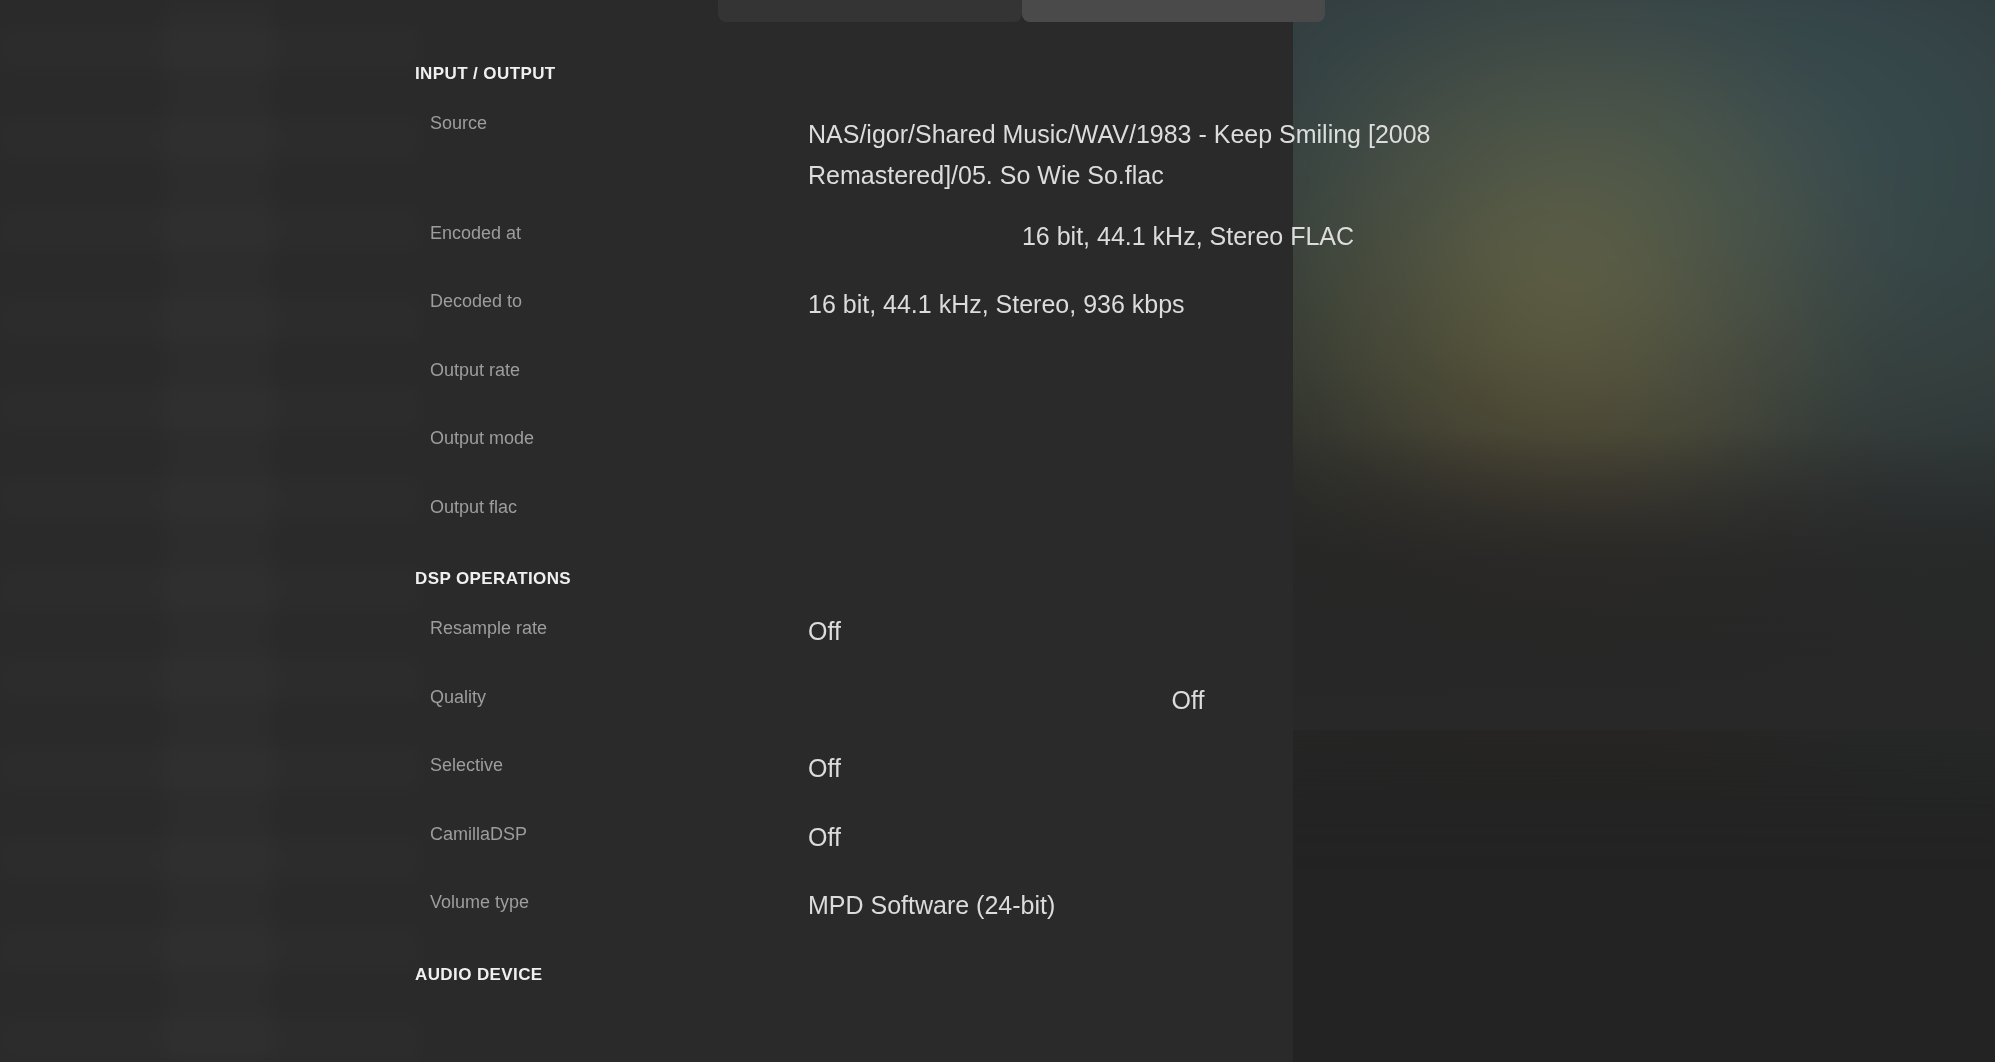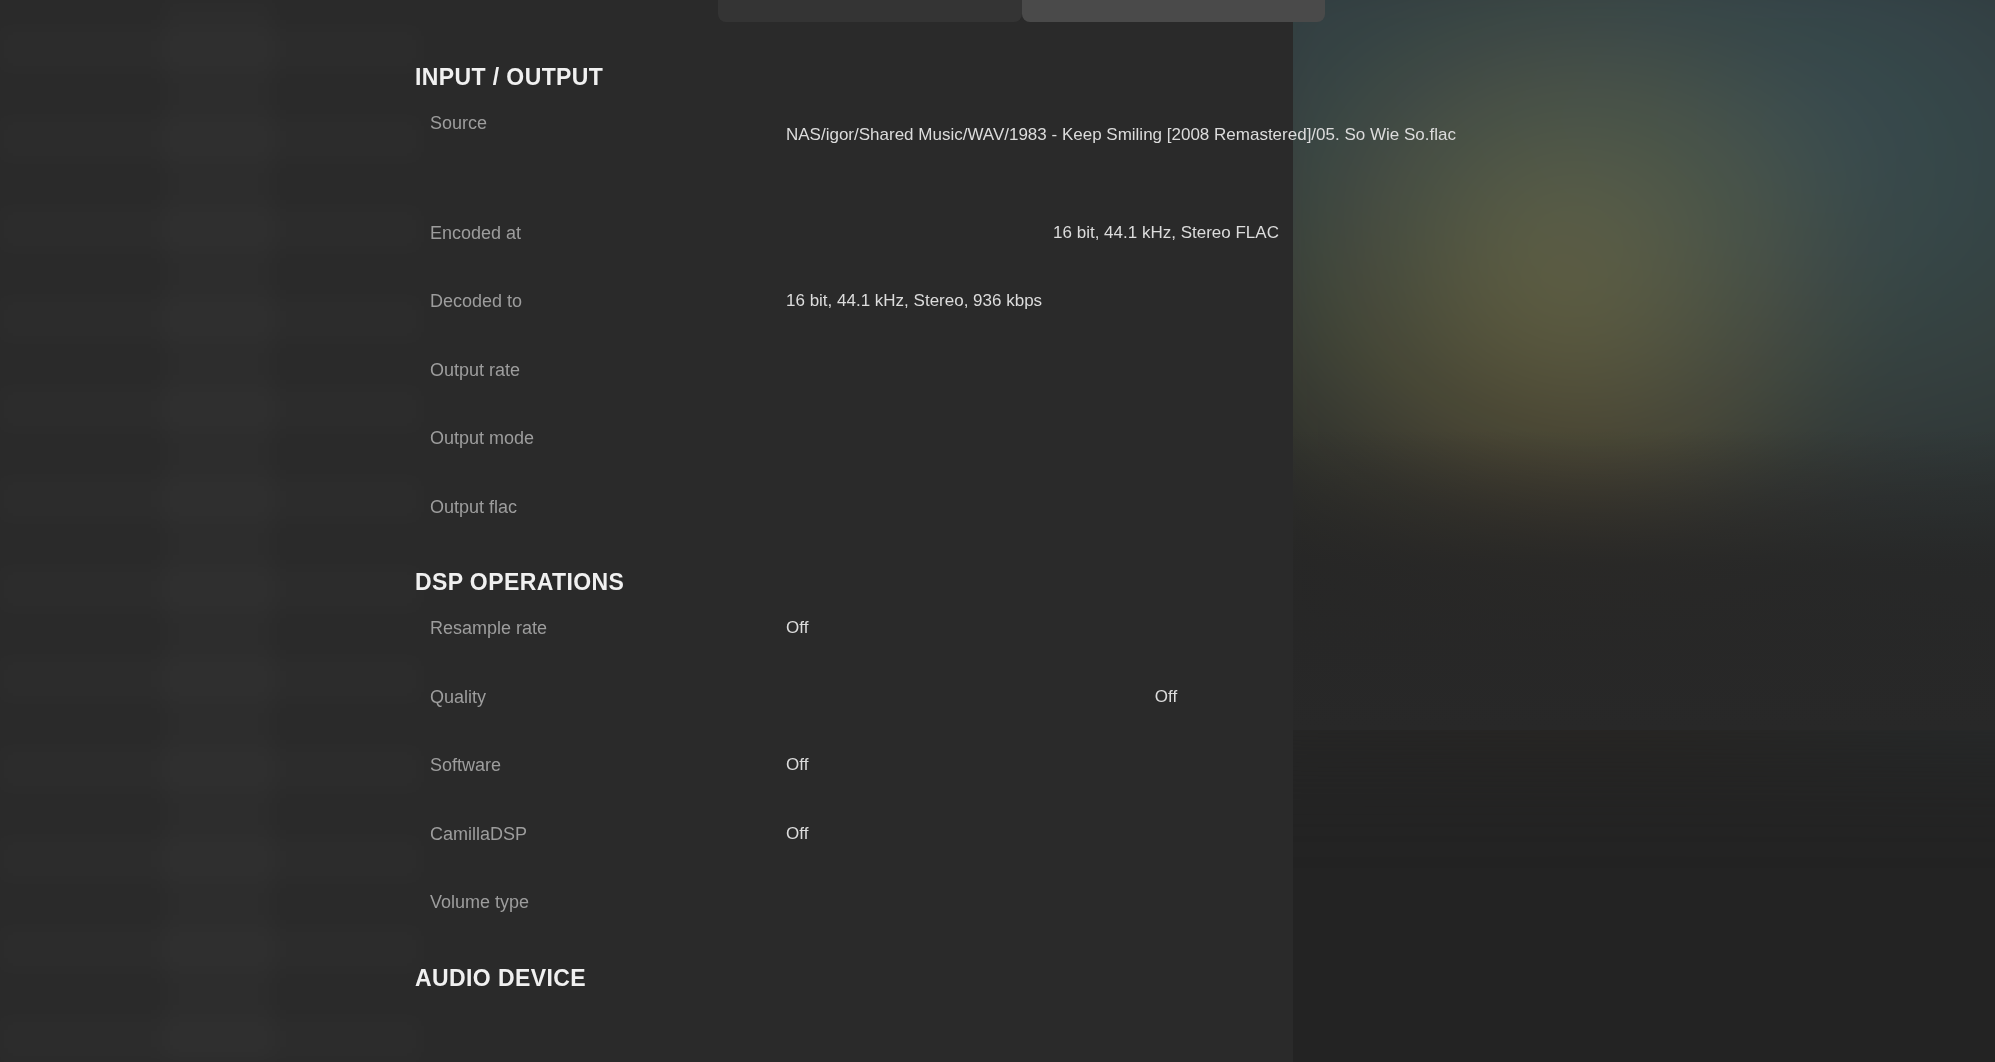--- a/index.html
+++ b/index.html
@@ -129,21 +129,21 @@
   
   .sheet {
     position: absolute;
     left: 0;
     top: 0;
     width: 1293px;
   }
   .section-title {
     position: absolute;
     left: 415px;
-    font-size: 23px;
+    font-size: 17px;
     font-weight: bold;
     letter-spacing: 0.4px;
     color: #f0f0f0;
     white-space: nowrap;
   }
   .row {
     position: absolute;
     left: 0;
     width: 1293px;
     height: 40px;
@@ -151,24 +151,24 @@
   .row .label {
     position: absolute;
     left: 430px;
     top: 0;
     font-size: 18px;
     color: #9d9d9d;
     white-space: nowrap;
   }
   .row .value {
     position: absolute;
-    left: 786px;
+    left: 808px;
     top: 0;
     width: 760px;
-    font-size: 17px;
+    font-size: 25px;
     line-height: 41px;
     color: #dcdcdc;
   }
   .row .value.single { line-height: 1; }
   .row .label { line-height: 1; }
 </style>
 </head>
 <body>
 
 <div id="screen">
@@ -218,26 +218,27 @@
       <div class="section-title" style="top: 569px;">DSP OPERATIONS</div>
       <div class="row" style="top: 619px;">
         <div class="label">Resample rate</div>
         <div class="value single">Off</div>
       </div>
       <div class="row" style="top: 687.5px; text-align: center;">
         <div class="label">Quality</div>
         <div class="value single">Off</div>
       </div>
       <div class="row" style="top: 756px;">
-        <div class="label">Software</div>
+        <div class="label">Selective</div>
         <div class="value single">Off</div>
       </div>
       <div class="row" style="top: 824.5px;">
         <div class="label">CamillaDSP</div>
         <div class="value single">Off</div>
       </div>
       <div class="row" style="top: 893px;">
         <div class="label">Volume type</div>
+        <div class="value single">MPD Software (24-bit)</div>
       </div>
       <div class="section-title" style="top: 964.5px;">AUDIO DEVICE</div>
     </div>
 
 </div>
 
 </body></html>

